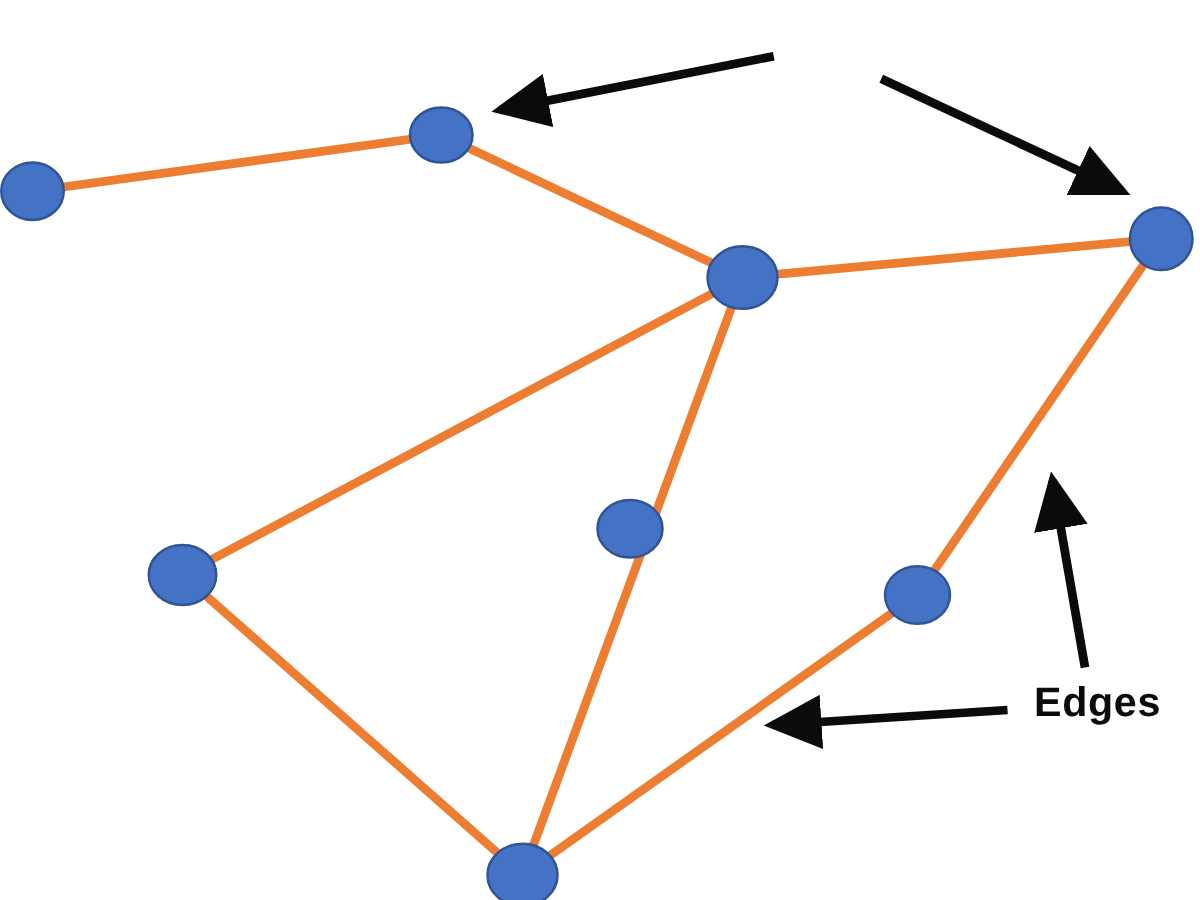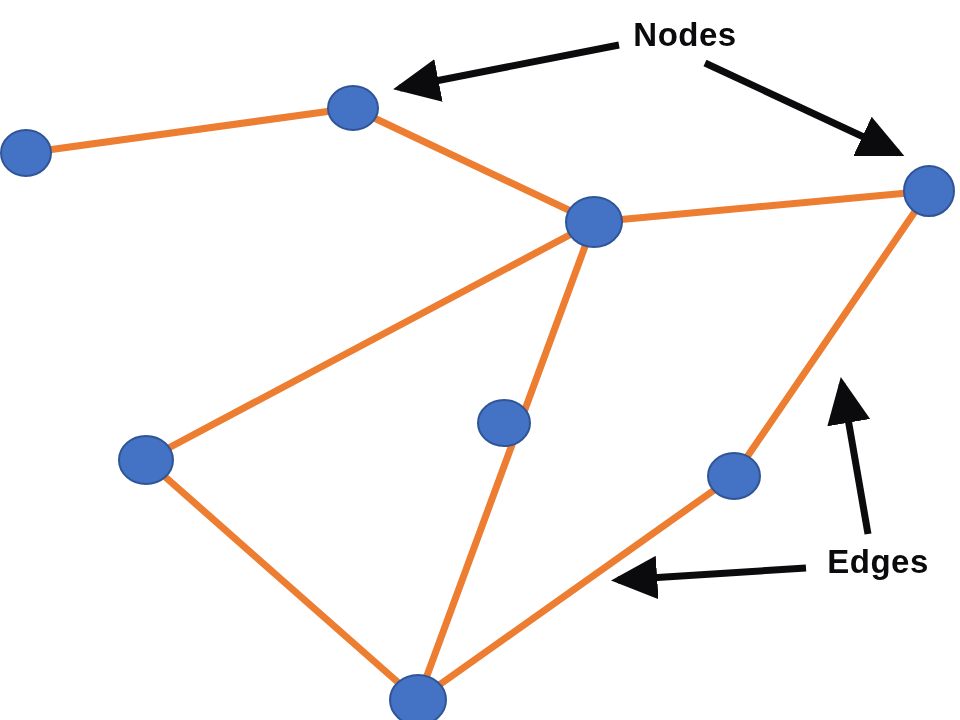--- a/index.html
+++ b/index.html
@@ -65,16 +65,15 @@
         <ellipse cx="418" cy="700" rx="28" ry="25" fill="#4472C4" stroke="#2F5597" stroke-width="2"></ellipse>
       </g>
     <g>
         <line x1="619" y1="45" x2="400" y2="88" stroke="#0b0b0d" stroke-width="7" marker-end="url(#arrowhead)"></line>
         <line x1="705" y1="63" x2="898" y2="153" stroke="#0b0b0d" stroke-width="7" marker-end="url(#arrowhead)"></line>
         <line x1="868" y1="534" x2="842" y2="384" stroke="#0b0b0d" stroke-width="7" marker-end="url(#arrowhead)"></line>
         <line x1="806" y1="568" x2="618" y2="580" stroke="#0b0b0d" stroke-width="7" marker-end="url(#arrowhead)"></line>
       </g>
   </svg>
 
-  <div class="diagram-label label-nodes">Nodes</div>
 
   <div class="diagram-label label-edges">Edges</div>
 </div>
 
 </body></html>

